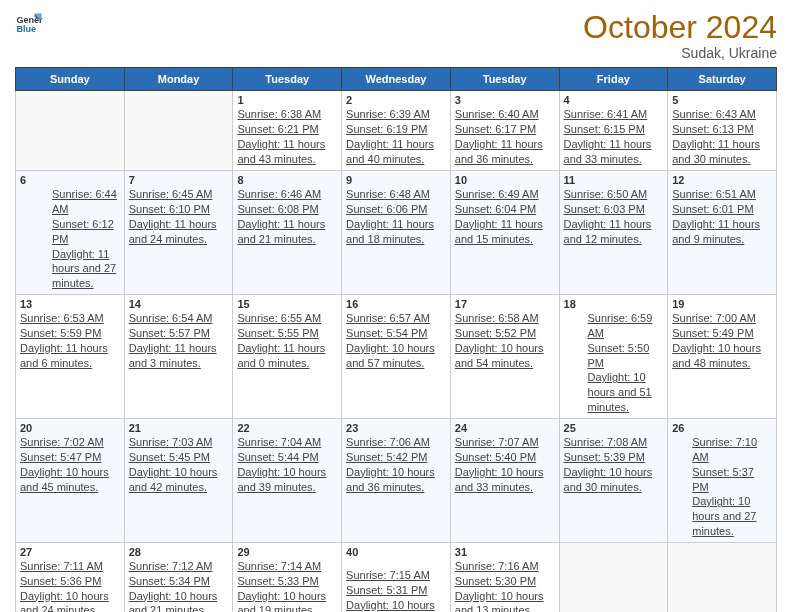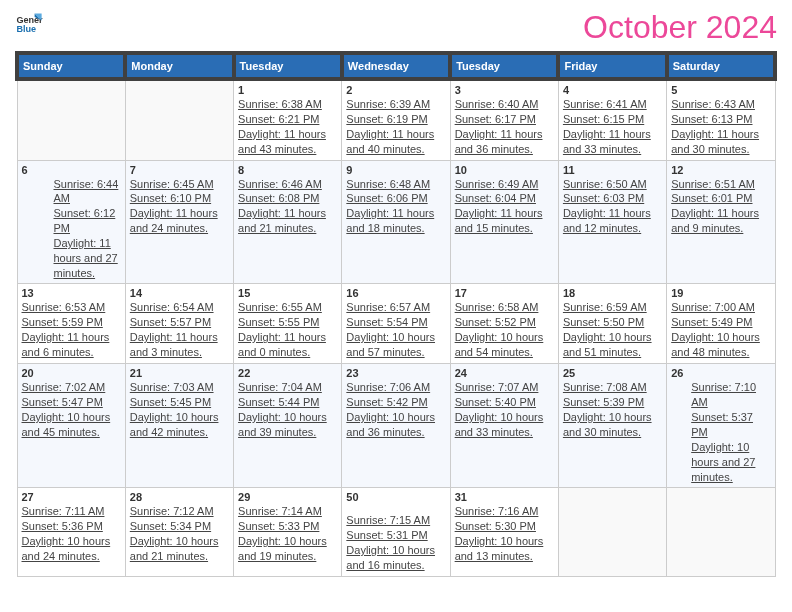--- a/index.html
+++ b/index.html
@@ -28,40 +28,40 @@
     .logo-icon {
       width: 28px;
       height: 28px;
     }
     .title-block {
       text-align: right;
     }
     .month-title {
       font-size: 32px;
       font-weight: normal;
-      color: #ec4899;
+      color: #a16207;
       line-height: 1.1;
     }
     .location-title {
       font-size: 14px;
       color: #555;
     }
     .calendar-table {
       width: 100%;
       border-collapse: collapse;
       table-layout: fixed;
     }
     .calendar-table th {
       background-color: #2a6db5;
       color: #fff;
       font-size: 11px;
       font-weight: bold;
       padding: 5px 4px;
-      text-align: left;
-      border: 4px solid #404040;
+      text-align: center;
+      border: 1px solid #404040;
     }
     .calendar-table td {
       border: 1px solid #ccc;
       vertical-align: top;
       padding: 3px 4px;
       font-size: 9.5px;
       color: #333;
       height: 80px;
       background: #fff;
     }
@@ -93,20 +93,21 @@
     <div class="logo">
       <svg class="logo-icon" viewBox="0 0 40 40" xmlns="http://www.w3.org/2000/svg">
         <text x="2" y="18" font-size="13" font-weight="bold" fill="#333" font-family="Arial">General</text>
         <text x="2" y="32" font-size="13" font-weight="bold" fill="#1a6faf" font-family="Arial">Blue</text>
         <polygon points="28,5 38,15 28,10" fill="#1a6faf"></polygon>
         <polygon points="28,5 38,5 38,15" fill="#5aaae0"></polygon>
       </svg>
     </div>
     <div class="title-block">
       <div class="month-title">October 2024</div>
+      <div class="location-title">Sudak, Ukraine</div>
     </div>
   </div>
 
   <table class="calendar-table">
     <thead>
       <tr>
 
       <th>Sunday</th>
           <th>Monday</th>
           <th>Tuesday</th>
@@ -221,21 +222,21 @@
 Daylight: 10 hours and 57 minutes.</div>
           </td>
           <td>
             <span class="day-number">17</span>
             <div class="day-info" style="white-space: pre-line;">Sunrise: 6:58 AM
 Sunset: 5:52 PM
 Daylight: 10 hours and 54 minutes.</div>
           </td>
           <td>
             <span class="day-number">18</span>
-            <div class="day-info" style="white-space: pre-line;">Sunrise: 6:59 AM
+            <div class="day-info" style="white-space: pre-line; margin-left: 24px;">Sunrise: 6:59 AM
 Sunset: 5:50 PM
 Daylight: 10 hours and 51 minutes.</div>
           </td>
           <td>
             <span class="day-number">19</span>
             <div class="day-info" style="white-space: pre-line;">Sunrise: 7:00 AM
 Sunset: 5:49 PM
 Daylight: 10 hours and 48 minutes.</div>
           </td>
         </tr>
@@ -296,21 +297,21 @@
 Sunset: 5:34 PM
 Daylight: 10 hours and 21 minutes.</div>
           </td>
           <td>
             <span class="day-number">29</span>
             <div class="day-info" style="white-space: pre-line;">Sunrise: 7:14 AM
 Sunset: 5:33 PM
 Daylight: 10 hours and 19 minutes.</div>
           </td>
           <td>
-            <span class="day-number">50</span>
+            <span class="day-number">40</span>
             <div class="day-info" style="white-space: pre-line; margin-top: 10px;">Sunrise: 7:15 AM
 Sunset: 5:31 PM
 Daylight: 10 hours and 16 minutes.</div>
           </td>
           <td>
             <span class="day-number">31</span>
             <div class="day-info" style="white-space: pre-line;">Sunrise: 7:16 AM
 Sunset: 5:30 PM
 Daylight: 10 hours and 13 minutes.</div>
           </td>

